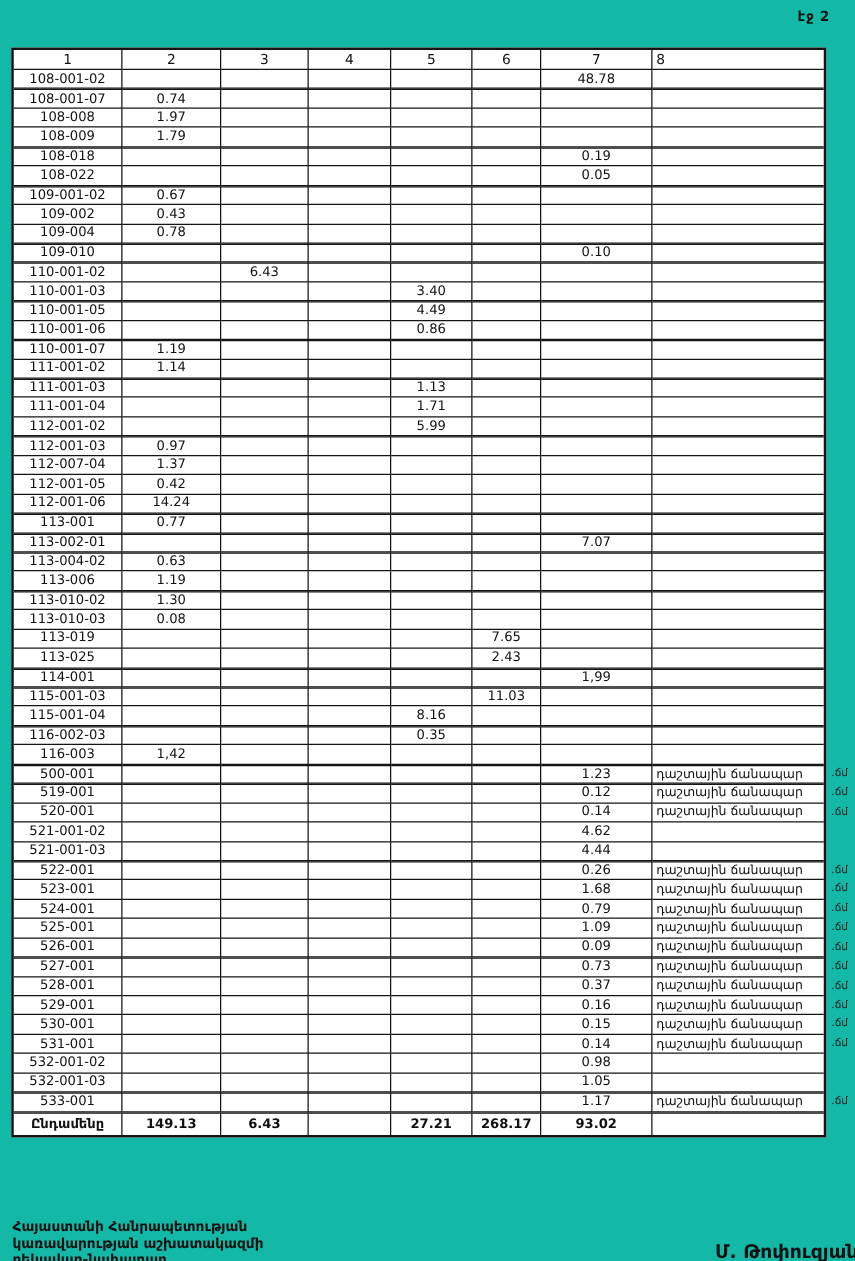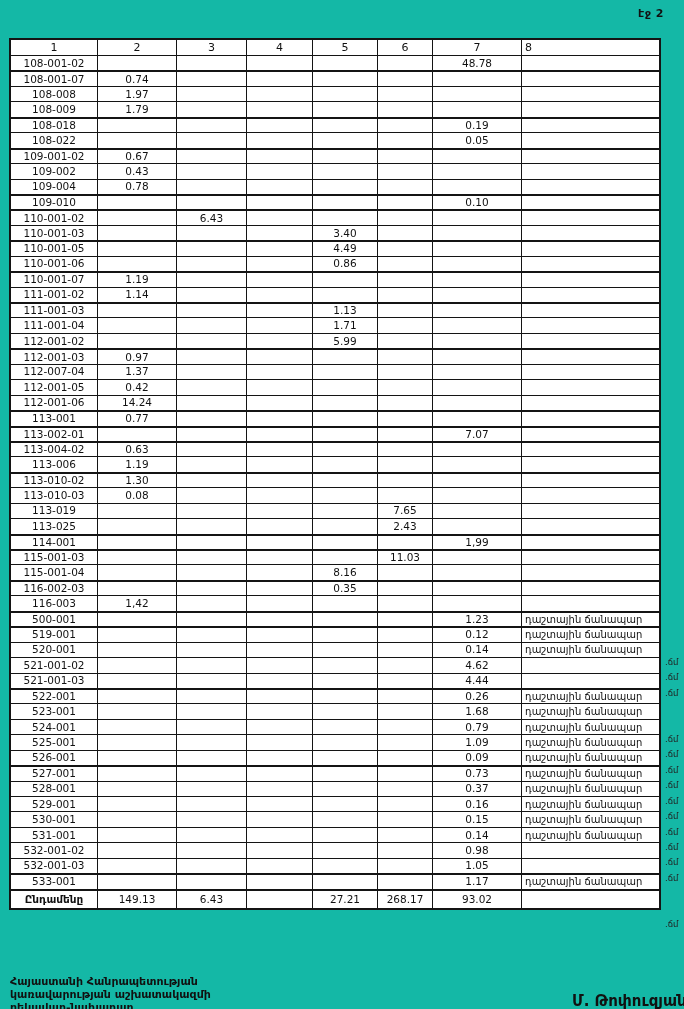--- a/index.html
+++ b/index.html
@@ -37,38 +37,37 @@
     border-right:1px solid #141414;
     border-bottom:1px solid #141414;
     font-size:10.5px;
     line-height:15px;
     text-align:center;
     overflow:hidden;
     white-space:nowrap;
     display:flex;align-items:center;justify-content:center;
   }
   .trow.hb .tcell{border-top:1px solid #141414;}
-  .trow.total .tcell{border-bottom:none;font-weight:400;}
+  .trow.total .tcell{border-bottom:none;font-weight:700;}
   .trow.total .tcell.c1{font-weight:700;}
   .thead .tcell{font-size:11px;border-bottom:1px solid #141414;}
   .c1{width:87px;}
   .c2{width:79px;}
   .c3{width:70px;}
   .c4{width:66px;}
   .c5{width:65px;}
   .c6{width:55px;}
   .c7{width:89px;}
   .c8{width:137px;border-right:none;justify-content:flex-start;padding-left:3px;font-size:10px;}
   .margin-note{
     position:absolute;
     left:654px;top:2px;
     font-size:8.5px;
     color:#222;
     white-space:nowrap;
-    margin-top:43px;
   }
   .footer{
     position:absolute;left:10px;top:975px;
     font-size:11px;font-weight:700;line-height:13px;
   }
   .signature{
     position:absolute;left:572px;top:992px;
     font-size:15px;font-weight:700;white-space:nowrap;
   }
 </style>

